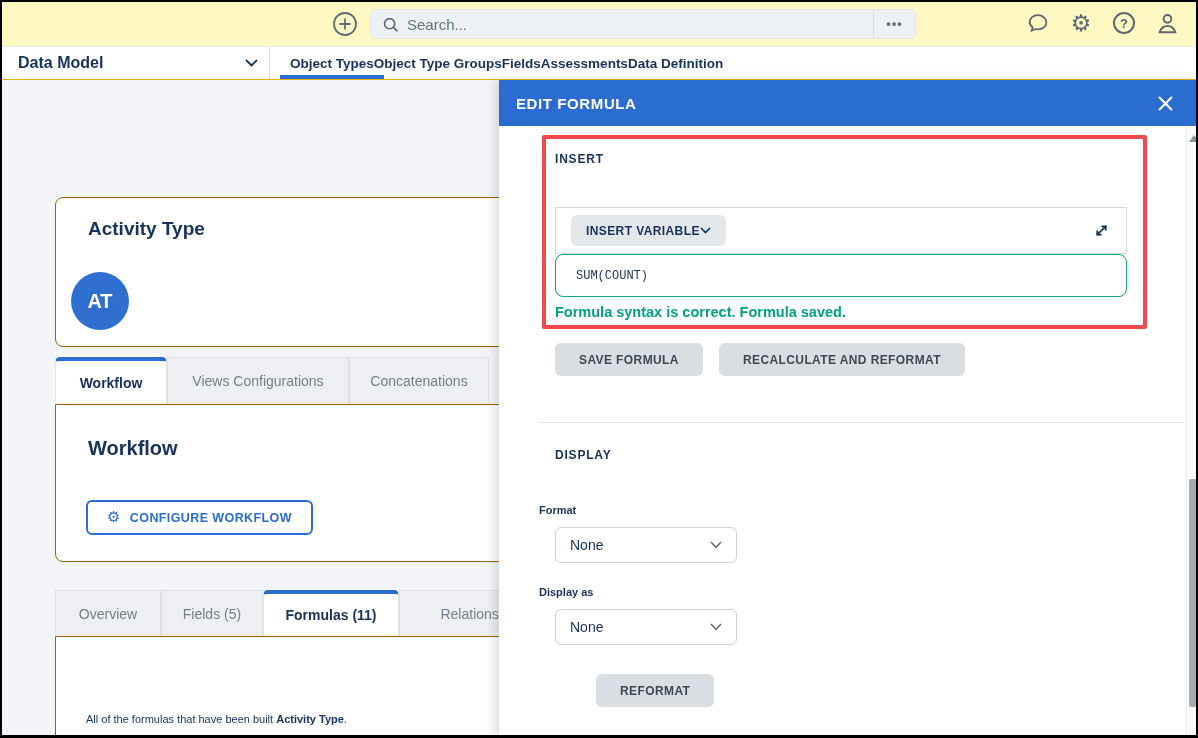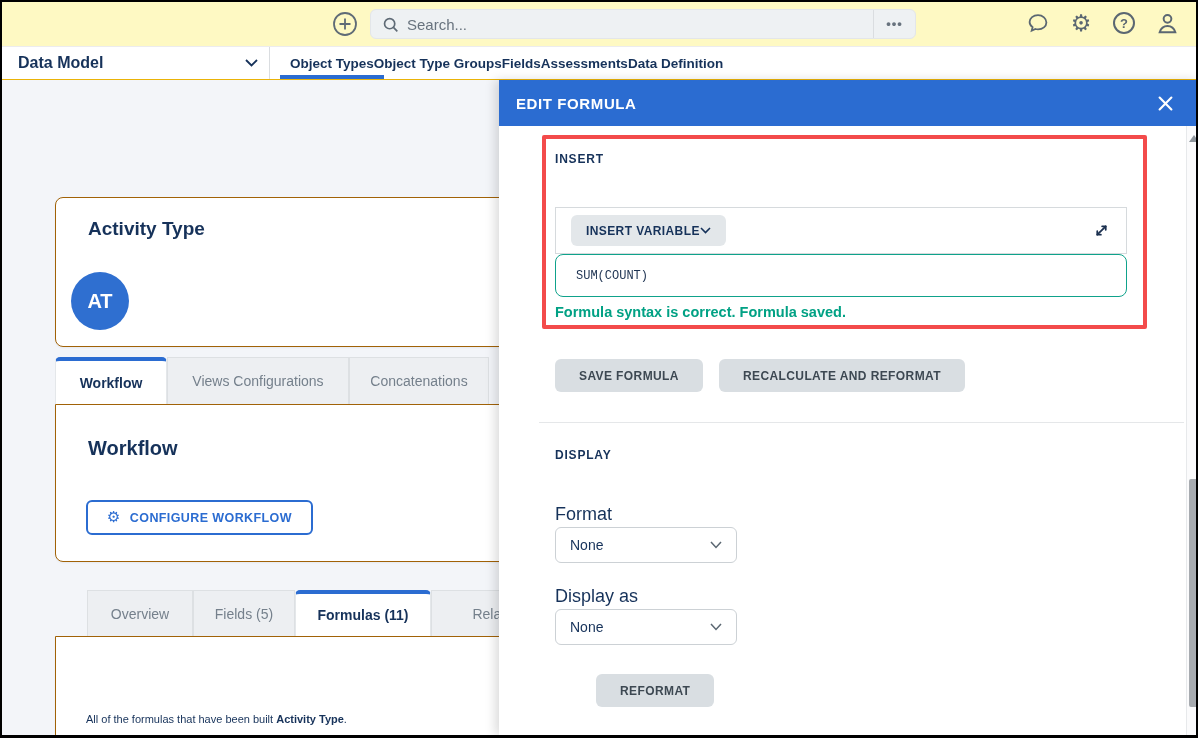--- a/index.html
+++ b/index.html
@@ -56,21 +56,21 @@
     box-shadow:0 1px 2px rgba(20,40,70,.05);}
   .card-activity{left:53px; top:117px; width:640px; height:150px;}
   .card-activity h2{position:absolute; left:32px; top:20px; font-size:19px;
     font-weight:700; color:var(--navy);}
   .avatar{position:absolute; left:15px; top:74px; width:58px; height:58px; border-radius:50%;
     background:#2f6fd0; color:#fff; display:flex; align-items:center; justify-content:center;
     font-size:20px; font-weight:600;}
 
   .tabrow{position:absolute; display:flex; align-items:stretch;}
   .tabrow1{left:53px; top:277px; height:47px;}
-  .tabrow2{left:53px; top:510px; height:46px;margin-left:32px;}
+  .tabrow2{left:53px; top:510px; height:46px;}
   .tab{display:flex; align-items:center; justify-content:center; font-size:14px;
     cursor:pointer; border:1px solid #dde0e3; border-bottom:none; background:#edeff2;
     color:#75808c; white-space:nowrap; font-family:"Liberation Sans",sans-serif;}
   .tab.active{background:#fff; border:1px solid #e4e7ea; border-bottom:none;
     border-top:4px solid var(--accent-blue); border-radius:5px 5px 0 0;
     font-weight:700; color:var(--navy);}
 
   .card-workflow{left:53px; top:324px; width:640px; height:158px; border-top-left-radius:0;}
   .card-workflow h2{position:absolute; left:32px; top:32px; font-size:20px;
     font-weight:700; color:var(--navy);}
@@ -102,27 +102,27 @@
     border-radius:6px; height:31px; padding:0 15px; font-size:12px; font-weight:700;
     color:var(--navy); letter-spacing:.4px; cursor:pointer; font-family:"Liberation Sans",sans-serif;}
   .expand-btn{margin-left:auto; background:none; border:none; cursor:pointer;
     color:#1c3150; display:flex;}
   .formula-input{position:absolute; left:56px; top:128px; width:572px; height:43px;
     border:1.6px solid var(--teal); border-radius:8px; background:#fff;
     display:flex; align-items:center; padding:0 20px;
     font-family:"Liberation Mono","DejaVu Sans Mono",monospace; font-size:12px; color:#1c3150;}
   .status-msg{position:absolute; left:56px; top:178px; font-size:14.5px; font-weight:700;
     color:var(--teal-text);}
-  .btn-row{position:absolute; left:56px; top:233px; display:flex; gap:16px;}
+  .btn-row{position:absolute; left:56px; top:217px; display:flex; gap:16px;}
   .btn-gray{height:33px; padding:0 24px; background:#d9dee2; border:none; border-radius:6px;
     font-size:12px; font-weight:700; letter-spacing:.4px; color:#3d4852; cursor:pointer;
     font-family:"Liberation Sans",sans-serif;}
   .divider{position:absolute; left:40px; right:16px; top:296px; height:0;
     border-top:1px solid #e5e7e9;}
-  .input-label{position:absolute; left:56px; font-size:18px; font-weight:400; color:var(--navy);}
+  .input-label{position:absolute; left:40px; font-size:11px; font-weight:700; color:var(--navy);}
   .select{position:absolute; left:56px; width:182px; height:36px; border:1px solid #ccd1d5;
     border-radius:6px; background:#fff; display:flex; align-items:center;
     justify-content:space-between; padding:0 14px; font-size:14px; color:var(--navy); cursor:pointer;}
   .reformat-btn{position:absolute; left:56px; top:548px;margin-left:41px;}
 
   .red-annotation{position:absolute; left:43px; top:55px; width:605px; height:194px;
     border:4px solid var(--annotation-red); border-radius:2px; z-index:30; pointer-events:none;}
 
   
   .panel-scrollbar{position:absolute; top:46px; right:0; width:14px; bottom:0;

